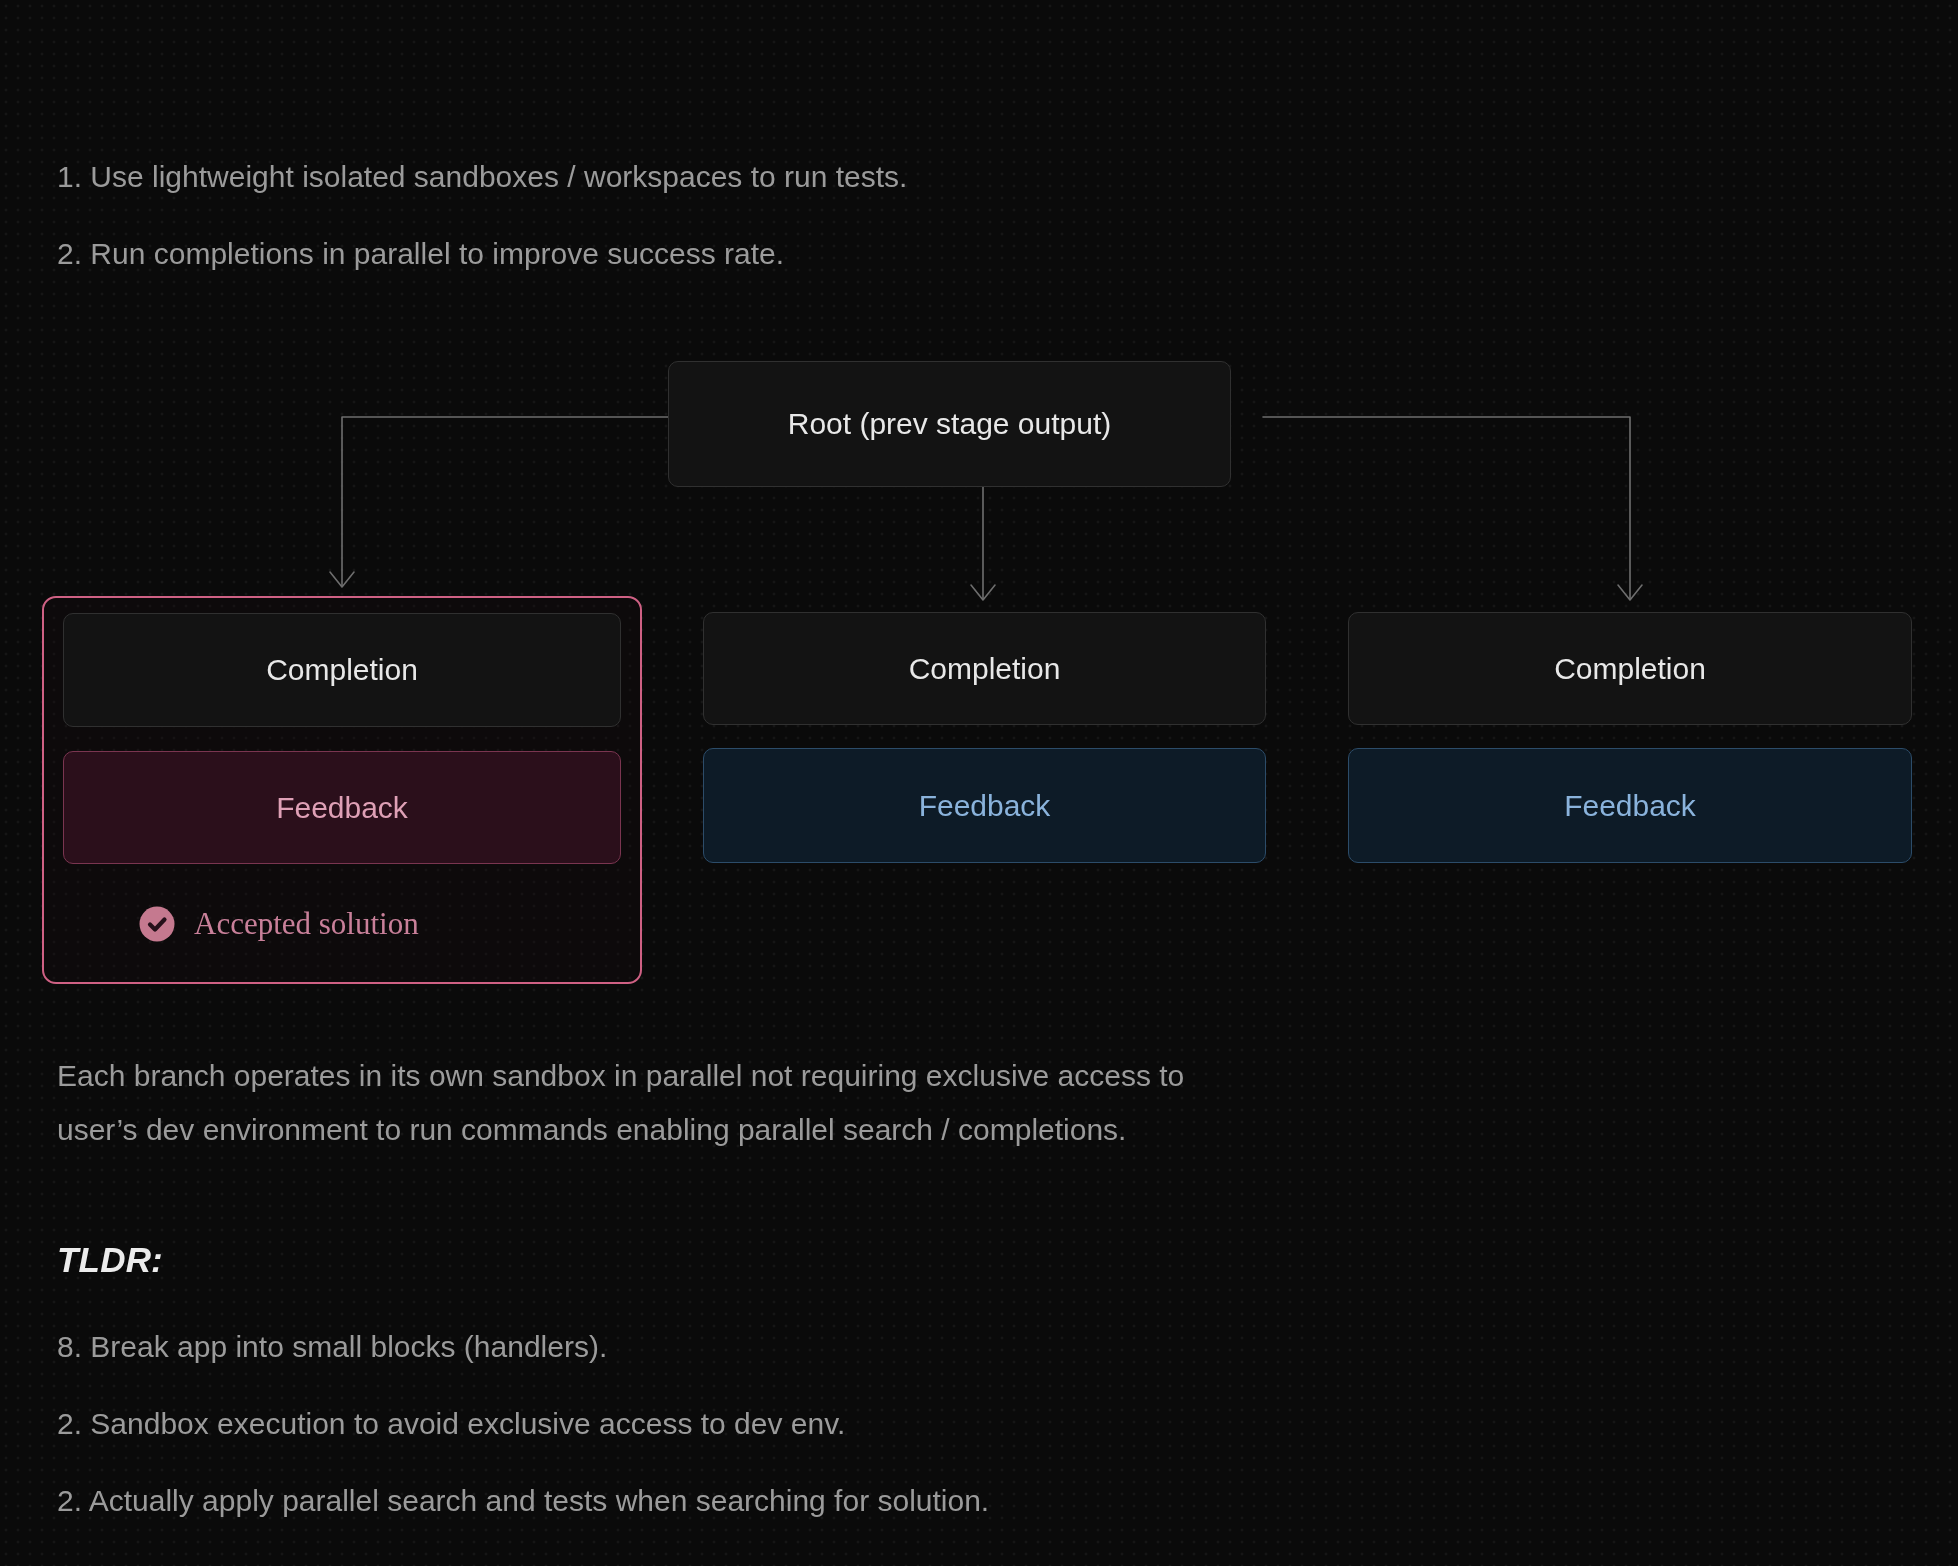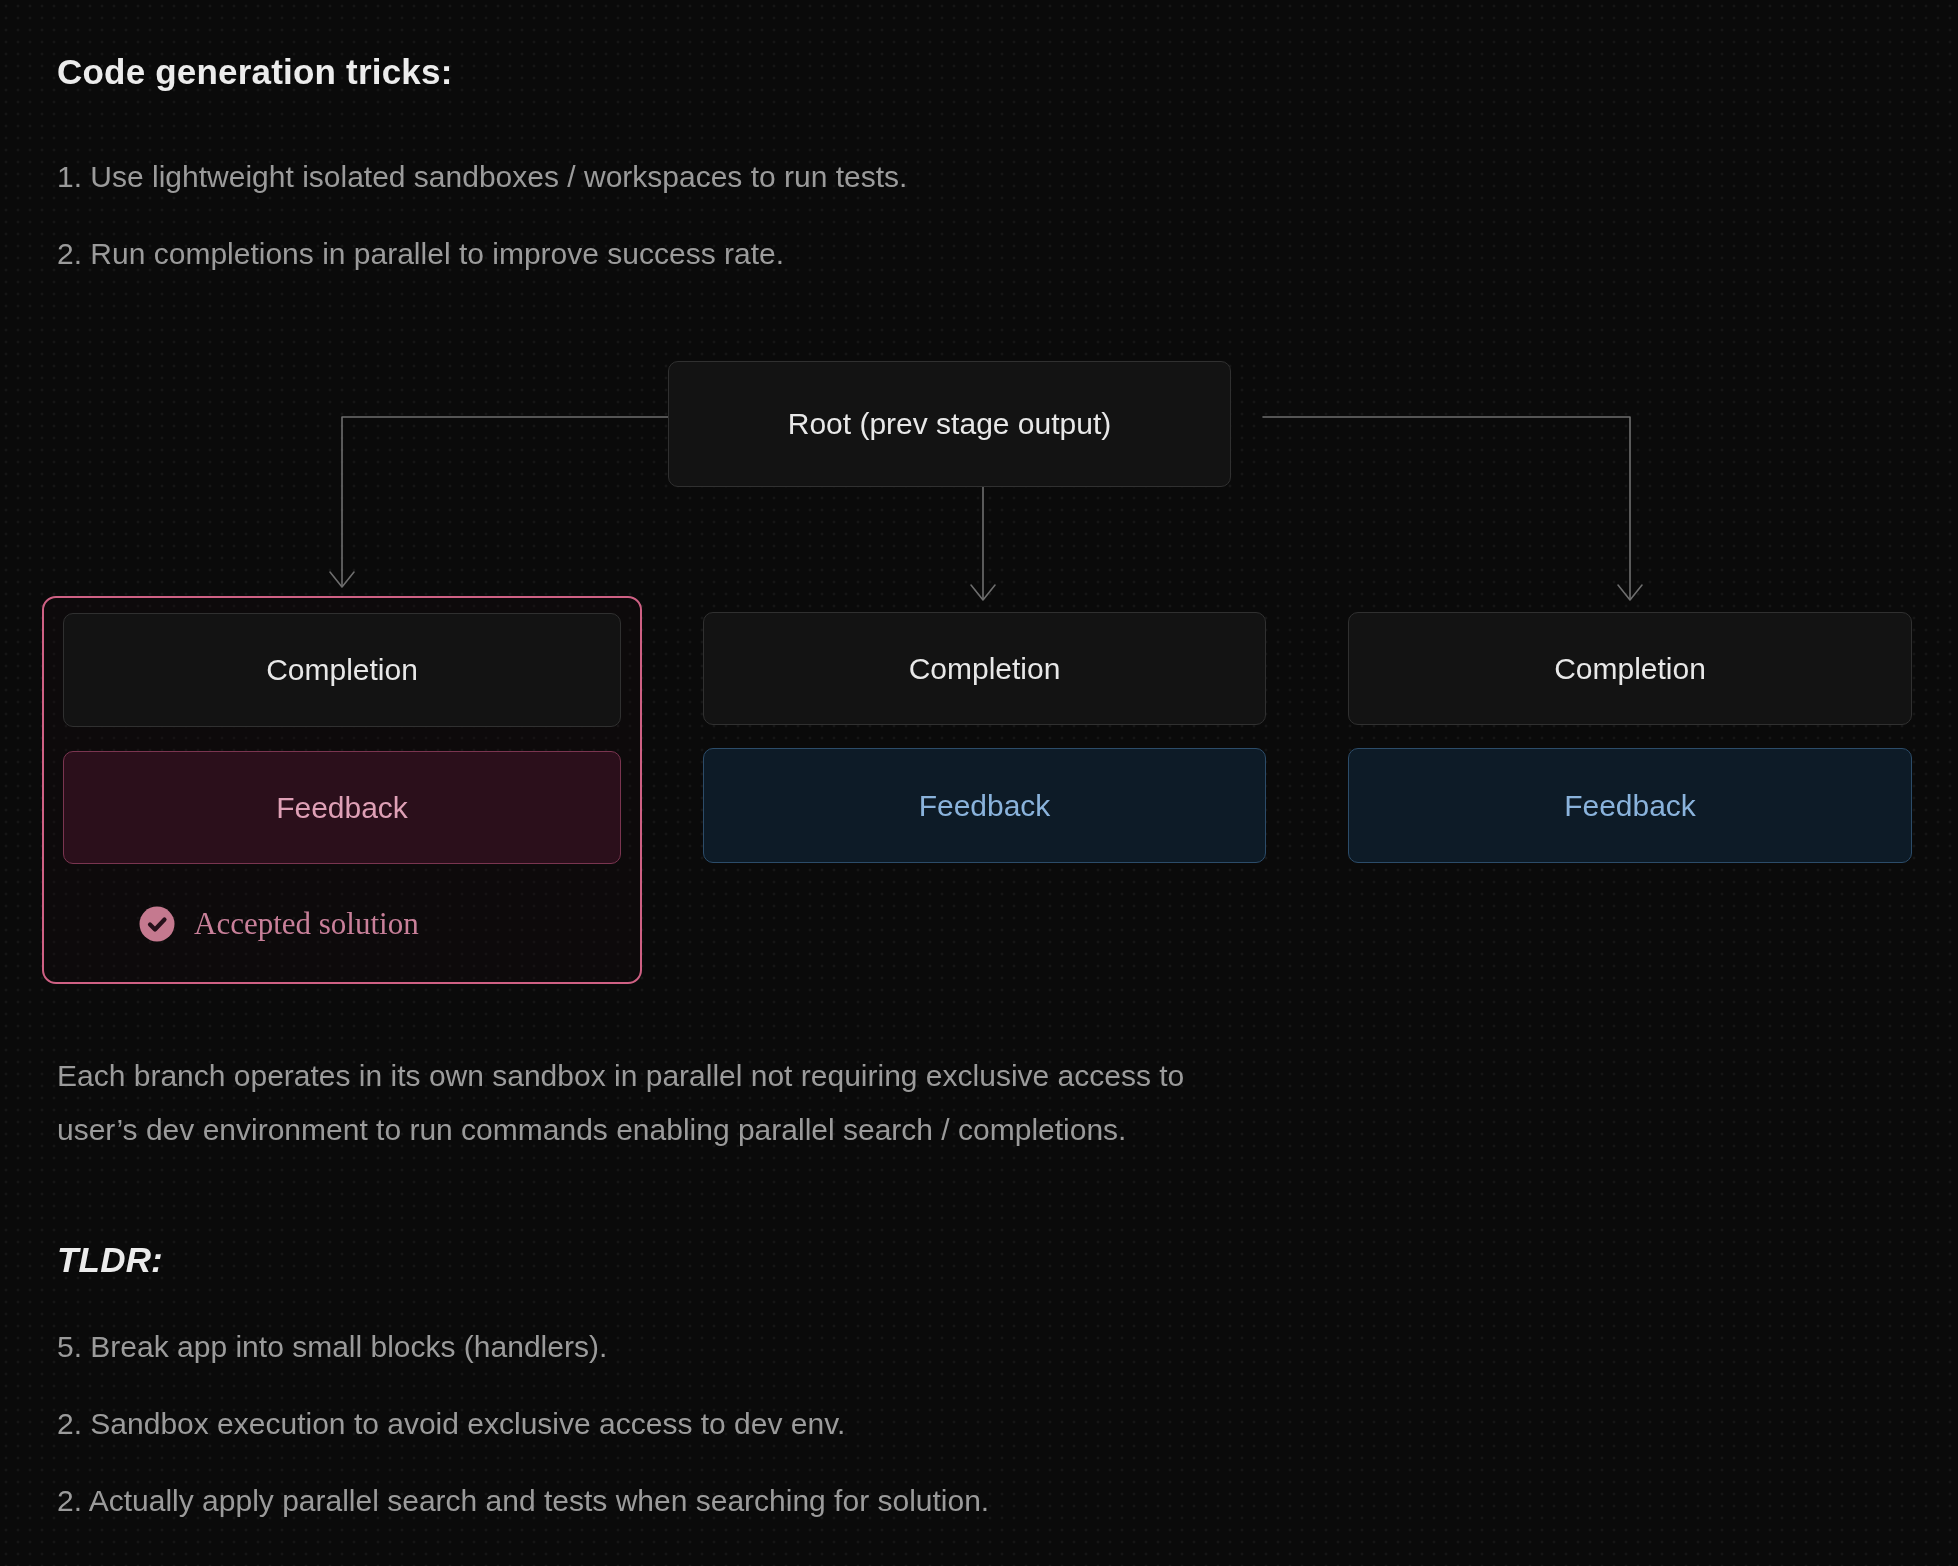--- a/index.html
+++ b/index.html
@@ -48,21 +48,20 @@
     font-family:Liberation Serif, serif;
     font-size:31px;color:#c9809a;white-space:nowrap;
   }
   .connector-layer{position:absolute;left:0;top:0;pointer-events:none;}
 </style>
 </head>
 <body>
 
 <div class="page">
 
-  <div class="title main">Code generation tricks:</div>
   <div class="list-item" style="top:160px">1. Use lightweight isolated sandboxes / workspaces to run tests.</div>
   <div class="list-item" style="top:237px">2. Run completions in parallel to improve success rate.</div>
 
   <svg class="connector-layer" width="1958" height="1566" viewBox="0 0 1958 1566">
     <g stroke="#6e6e6e" stroke-width="1.6" fill="none" stroke-linecap="round" stroke-linejoin="round">
       <path d="M700 417 H342 V586"></path>
       <polyline points="330 572 342 587 354 572"></polyline>
       <path d="M983 475 V599"></path>
       <polyline points="971 585 983 600 995 585"></polyline>
       <path d="M1263 417 H1630 V599"></path>
@@ -100,17 +99,17 @@
     <span>Completion</span>
   </div>
   <div class="node blue" style="left:1348px;top:748px;width:564px;height:115px">
     <span>Feedback</span>
   </div>
 
   <div class="note-line" style="top:1049px">Each branch operates in its own sandbox in parallel not requiring exclusive access to</div>
   <div class="note-line" style="top:1103px">user’s dev environment to run commands enabling parallel search / completions.</div>
 
   <div class="title tldr">TLDR:</div>
-  <div class="list-item" style="top:1330px">5. Break app into small blocks (handlers).</div>
+  <div class="list-item" style="top:1330px">8. Break app into small blocks (handlers).</div>
   <div class="list-item" style="top:1407px">2. Sandbox execution to avoid exclusive access to dev env.</div>
   <div class="list-item" style="top:1484px">2. Actually apply parallel search and tests when searching for solution.</div>
 
 </div>
 
 </body></html>

